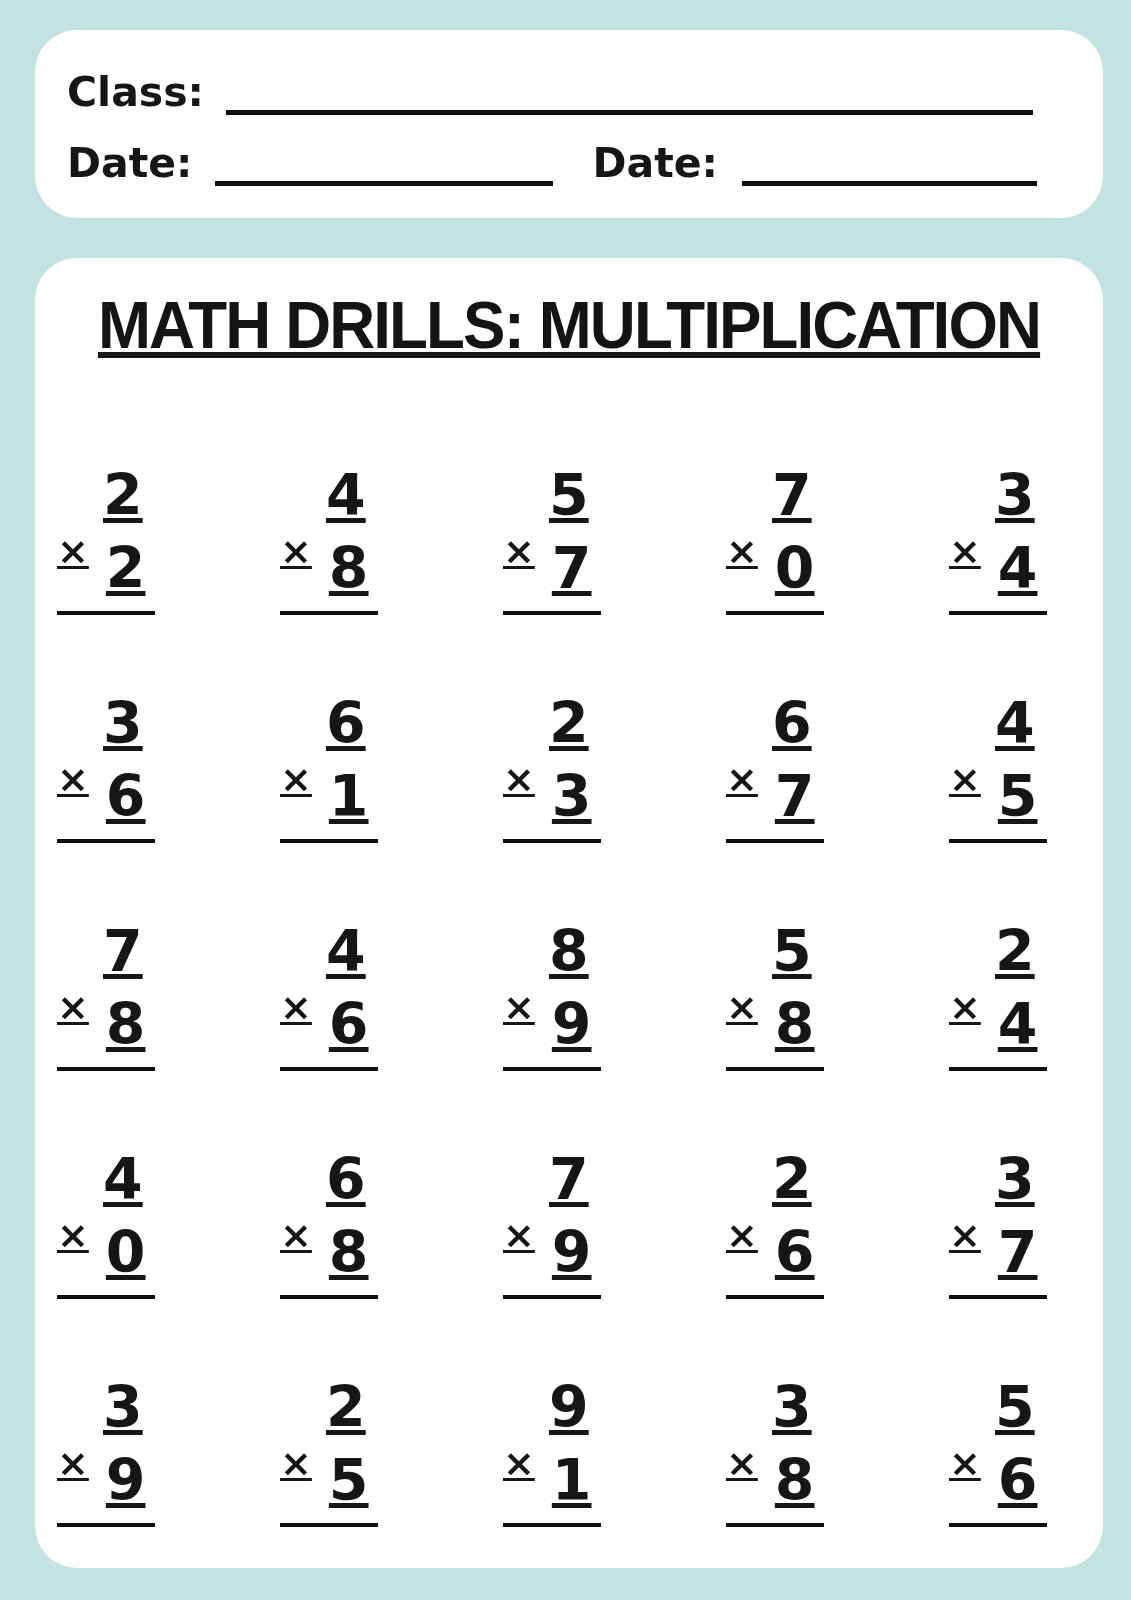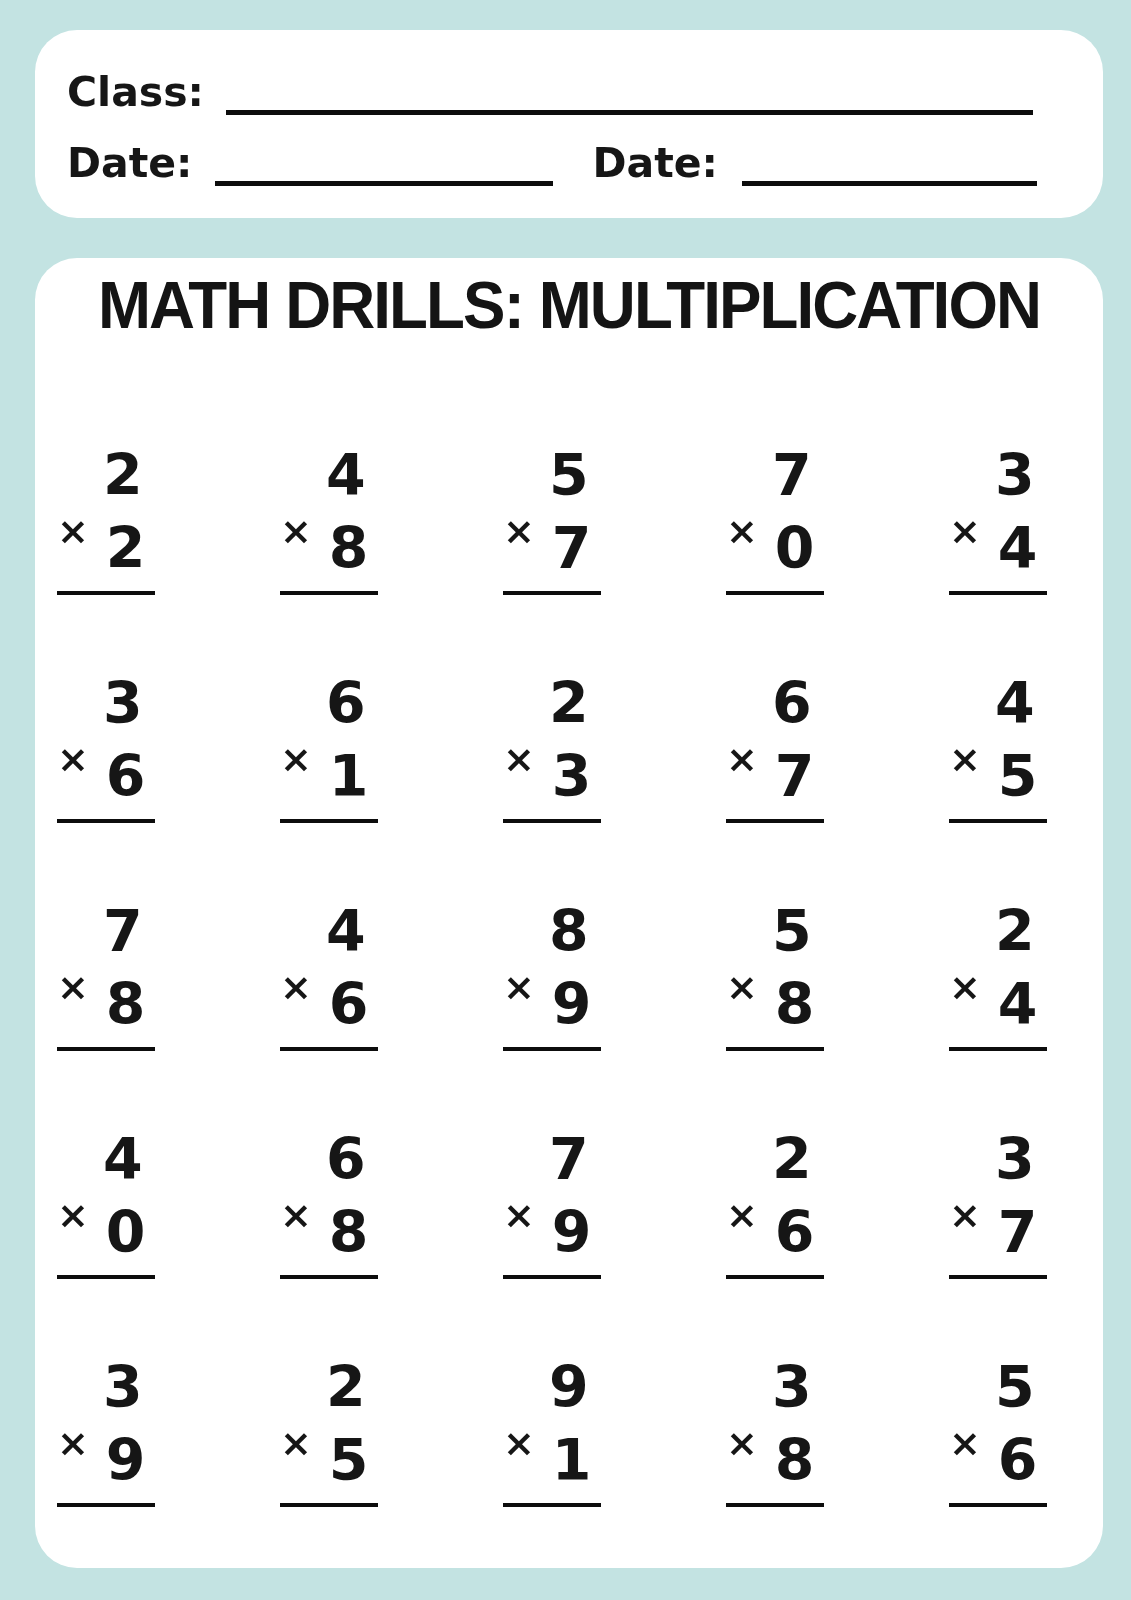--- a/index.html
+++ b/index.html
@@ -42,21 +42,22 @@
   }
   .line-name { flex: 1; margin-left: 22px; margin-right: 32px; }
   .line-class { width: 338px; margin-left: 22px; }
   .label-date { margin-left: 40px; }
   .line-date { flex: 1; margin-left: 24px; margin-right: 28px; }
 
   
   .main-card {
     top: 258px;
     height: 1310px;
-    padding-top: 8px;
+    padding-top: 28px;
+    text-decoration: underline;
   }
   .title {
     text-align: center;
     font-family: "Liberation Sans", sans-serif;
     font-size: 67px;
     font-weight: 900;
     letter-spacing: -2px;
     color: #141414;
     transform: scaleX(0.95);
     transform-origin: 50% 0;

